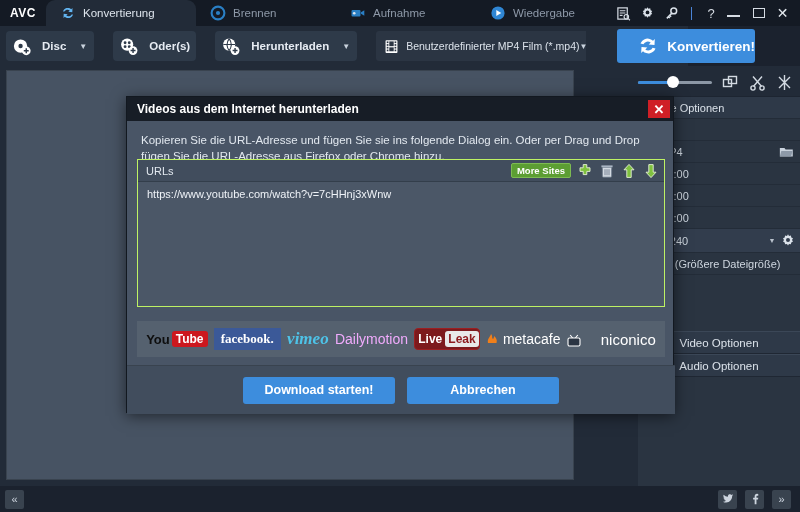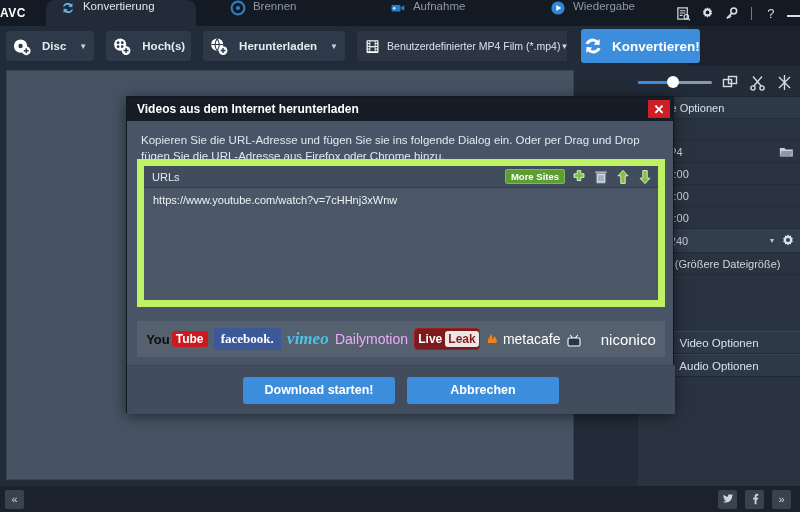--- a/index.html
+++ b/index.html
@@ -18,23 +18,23 @@
     background: #141a24;
     display: flex; align-items: flex-end;
   }
   .brand {
     width: 46px; height: 26px; display: flex; align-items: center;
     justify-content: center; color: #ffffff; font-weight: bold;
     font-size: 12px; letter-spacing: .5px;
   }
   .tabs { display: flex; align-items: flex-end; height: 26px; }
   .tab {
-    position: relative; height: 26px; display: flex; 
+    position: relative; height: 26px; display: flex; align-items: center;
     gap: 7px; padding: 0 22px 0 14px; font-size: 11.5px; color: #8e99a8;
-    border-top-left-radius: 9px; border-top-right-radius: 9px; margin-left: 20px;
+    border-top-left-radius: 9px; border-top-right-radius: 9px;
   }
   .tab.active { background: #222b38; color: #dde4ec; }
   .tab .tico { width: 16px; height: 16px; flex: none; position: relative; }
   .tab .tlabel { white-space: nowrap; }
   .tabw1 { width: 150px; } .tabw2 { width: 140px; }
   .tabw3 { width: 140px; } .tabw4 { width: 140px; }
 
   .winctl {
     margin-left: auto; display: flex; align-items: center; gap: 9px;
     height: 26px; padding-right: 10px; color: #cbd3dd;
@@ -42,43 +42,43 @@
   .winctl .wi { width: 15px; height: 15px; position: relative; cursor: default; }
   .sep-v { width: 1px; height: 13px; background: #4a83d6; margin: 0 3px; }
   .qmark { font-size: 13px; color: #d6dce4; line-height: 15px; text-align:center;width:14px;}
   .mn { width: 13px; height: 1.5px; background: #d6dce4; align-self: flex-end; margin-bottom: 4px; }
   .mx { width: 12px; height: 10px; border: 1.7px solid #d6dce4; }
   .cl { font-size: 14px; line-height: 14px; color: #e4e9ef; }
 
   
   .toolbar {
     position: absolute; left: 0; top: 26px; width: 688px; height: 40px;
-    background: #222b38; display: flex; align-items: center; padding: 0 6px; gap: 12px;
+    background: #222b38; display: flex; align-items: center; padding: 0 6px; gap: 19px;
   }
   .tbtn {
     height: 30px; background: #2e3a49; border-radius: 4px;
     display: flex; align-items: center; color: #e6ebf2;
     font-size: 11.5px; font-weight: bold;
   }
   .tbtn .bico { width: 30px; display: flex; align-items: center; justify-content: center; flex: none; }
   .tbtn .blabel { flex: 1; text-align: center; padding: 0 6px; white-space: nowrap; }
   .tbtn .caret { width: 22px; text-align: center; font-size: 8px; color: #c9d2dd; flex: none; }
   .w-disc { width: 130px; } .w-video { width: 150px; } .w-down { width: 170px; }
 
   .profile {
     margin-left: auto; height: 30px; width: 210px; background: #2b3543;
     display: flex; align-items: center; border-radius: 3px 0 0 3px;
   }
   .profile .pico { width: 30px; display:flex; align-items:center; justify-content:center; flex:none;}
   .profile .plabel { flex:1; font-size: 10.5px; color: #dbe2ea; white-space: nowrap; }
   .profile .caret { width: 20px; text-align:center; font-size:8px; color:#c9d2dd; }
   .convert {
     height: 34px; width: 150px; background: #3d8ddd; border-radius: 3px;
-    display: flex; align-items: center; gap: 8px; padding-left: 1px;
-    color: #ffffff; font-size: 13.5px; font-weight: bold; margin-left: 2px;
+    display: flex; align-items: center; gap: 8px; padding-left: 20px;
+    color: #ffffff; font-size: 13.5px; font-weight: bold; margin-left: 12px;
   }
 
   
   .stage {
     position: absolute; left: 0; top: 66px; width: 800px; height: 420px;
     background: #222b38;
   }
   .filelist {
     position: absolute; left: 6px; top: 4px; width: 568px; height: 410px;
     background: #475363; border: 1px solid #39434f;
@@ -157,21 +157,21 @@
   .dlg-close {
     margin-left: auto; width: 22px; height: 18px; background: #cf1f26;
     color: #ffffff; font-size: 13px; font-weight: bold; display:flex;
     align-items:center; justify-content:center; margin-right:3px;
   }
   .dlg-desc {
     padding: 11px 2px 8px 14px; font-size: 11.5px; color: #e2e8ef; line-height: 16px;
   }
   .urlbox {
     position: absolute; left: 10px; top: 62px; width: 528px; height: 148px;
-    background: #4b5767; border: 7px solid #bef264;
+    background: #4b5767; border: 1px solid #bef264;
   }
   .urlhdr {
     height: 22px; background: #414d5d; border-bottom: 1px solid #333e4b;
     display: flex; align-items: center; padding: 0 5px 0 8px; gap: 6px;
   }
   .urlhdr .hlabel { font-size: 11px; color: #e2e8ef; flex: 1; }
   .more-sites {
     background: #5c9e33; border: 1px solid #7dbb52; border-radius: 2px;
     color: #ffffff; font-size: 9.5px; padding: 1px 5px; font-weight: bold;
   }
@@ -314,21 +314,21 @@
         <svg viewBox="0 0 20 20" width="19" height="19">
           <circle cx="8.6" cy="8" r="6.4" fill="#ffffff"></circle>
           <circle cx="6.4" cy="6" r="1.5" fill="#2e3a49"></circle>
           <circle cx="10.8" cy="6" r="1.5" fill="#2e3a49"></circle>
           <circle cx="6.4" cy="10.2" r="1.5" fill="#2e3a49"></circle>
           <circle cx="10.8" cy="10.2" r="1.5" fill="#2e3a49"></circle>
           <circle cx="14.8" cy="14.3" r="4.6" fill="#ffffff"></circle>
           <path d="M14.8 11.7v5.2M12.2 14.3h5.2" stroke="#2e3a49" stroke-width="1.5"></path>
         </svg>
       </span>
-      <span class="blabel">Hoch(s)</span>
+      <span class="blabel">Oder(s)</span>
     </div>
 
     <div class="tbtn w-down">
       <span class="bico">
         <svg viewBox="0 0 20 20" width="19" height="19">
           <circle cx="8.6" cy="8" r="6.4" fill="#ffffff"></circle>
           <path d="M2.4 8h12.4M8.6 1.7a11 11 0 0 1 0 12.6M8.6 1.7a11 11 0 0 0 0 12.6" fill="none" stroke="#2e3a49" stroke-width="1.1"></path>
           <circle cx="14.8" cy="14.3" r="4.6" fill="#ffffff"></circle>
           <path d="M14.8 11.7v5.2M12.2 14.3h5.2" stroke="#2e3a49" stroke-width="1.5"></path>
         </svg>

